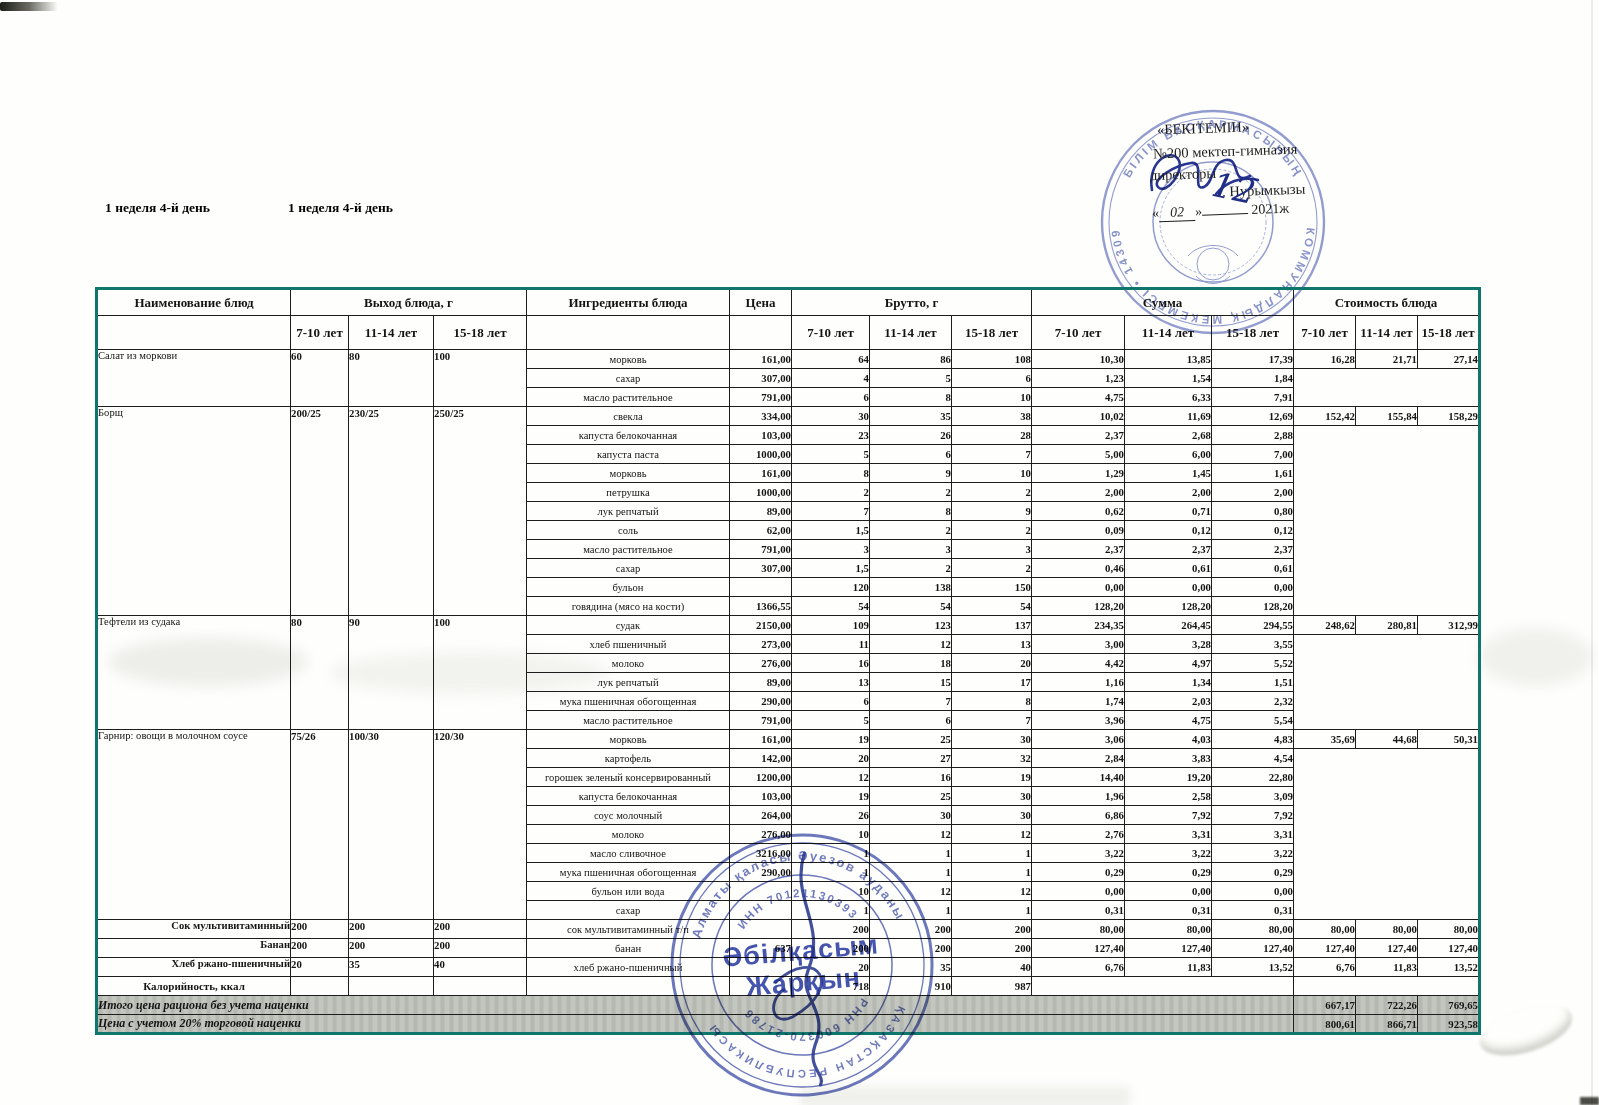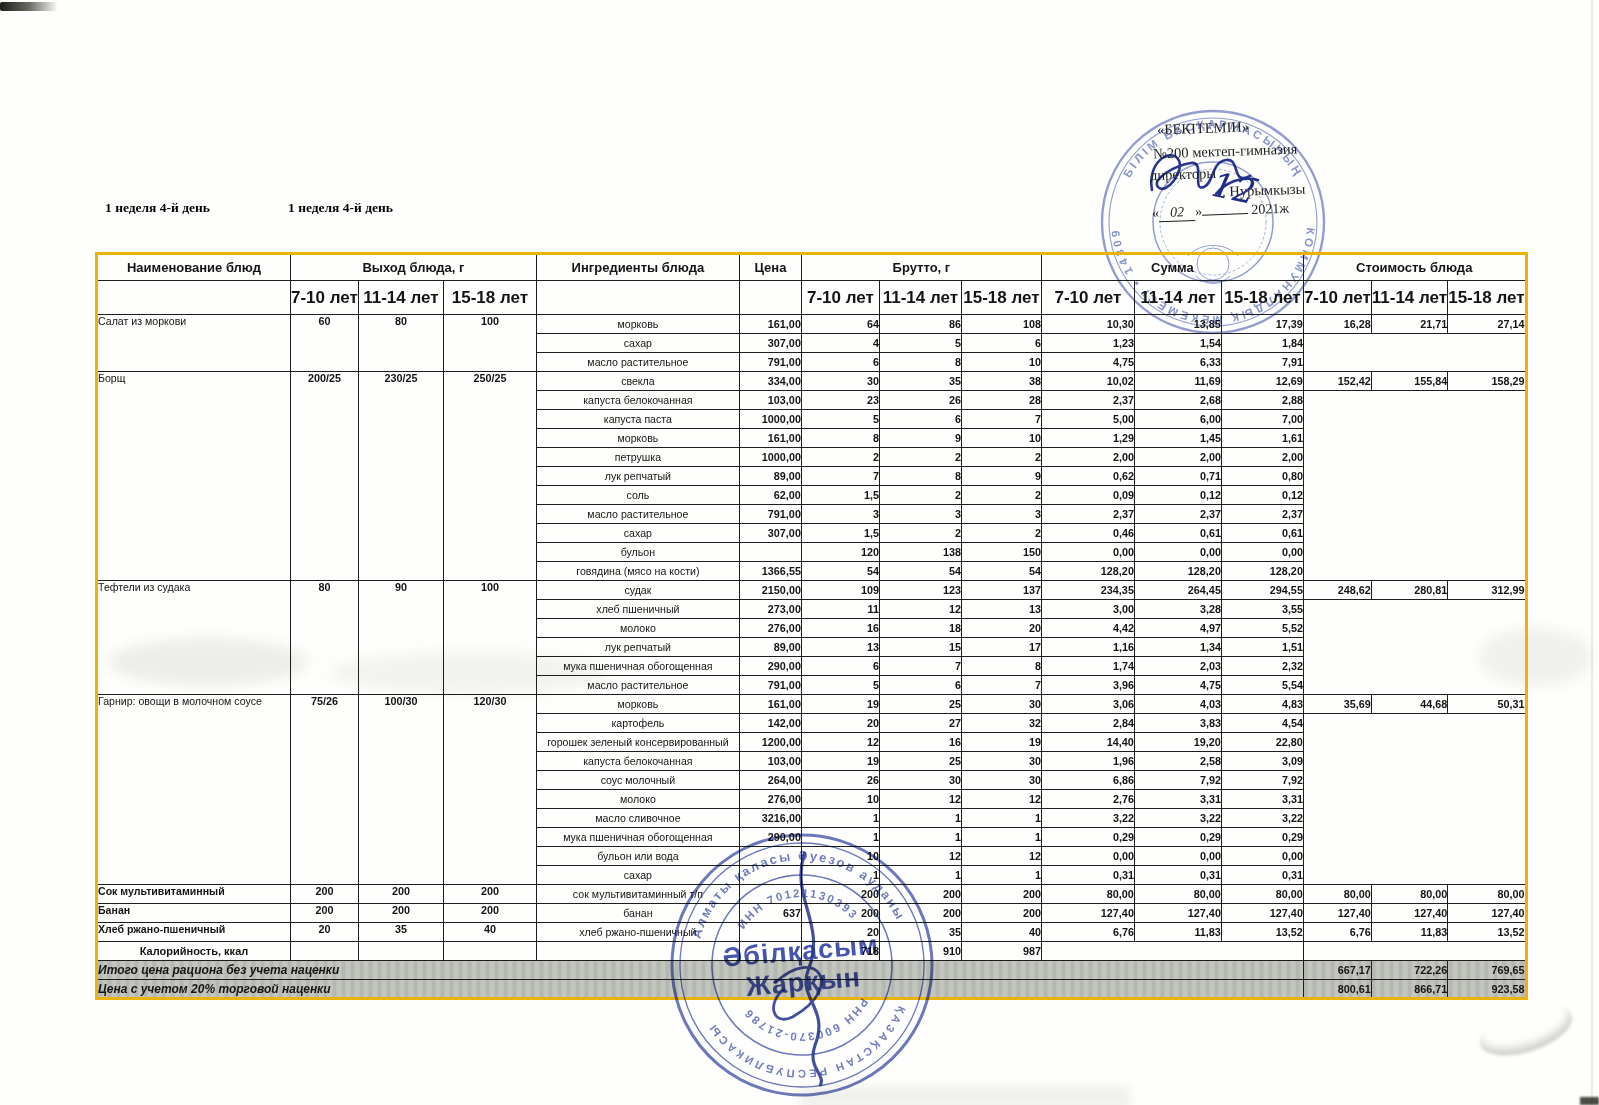--- a/index.html
+++ b/index.html
@@ -17,31 +17,31 @@
   .crescent{left:1478px;top:1008px;width:96px;height:44px;border-radius:50%;box-shadow:inset 0 -7px 8px rgba(150,150,140,.45);transform:rotate(-18deg);filter:blur(1.5px);}
   .corner-dark{left:1580px;top:1097px;width:19px;height:8px;background:#4c4c46;filter:blur(1px);}
   .edge-line{left:1591px;top:0;width:2px;height:100%;background:rgba(0,0,0,.07);}
 
   .week-label{position:absolute;font-weight:bold;font-size:13.5px;color:#000000;white-space:nowrap;}
   .week-label.first{left:105px;top:200px;}
   .week-label.second{left:288px;top:200px;}
 
   
   .menu-table-wrap{position:absolute;left:95px;top:252px;}
-  table.menu{border-collapse:collapse;table-layout:fixed;font-family:Liberation Sans, sans-serif;color:#141414;border:3px solid #eab308;}
+  table.menu{border-collapse:collapse;table-layout:fixed;font-family:Liberation Serif, serif;color:#141414;border:3px solid #0f766e;margin-top:35px;}
   table.menu td,table.menu th{border:1.5px solid #1d1d1d;overflow:hidden;white-space:nowrap;padding:0;}
   table.menu thead th{font-weight:bold;text-align:center;font-size:13px;}
   table.menu thead tr.h1{height:27px;}
   table.menu thead tr.h2{height:34px;}
-  table.menu thead tr.h2 th{font-size:17px;}
+  table.menu thead tr.h2 th{font-size:13px;}
   table.menu tbody tr{height:19px;}
   tr.cal-row{height:25px;}
   td.dish{vertical-align:top;text-align:left;padding:1px 0 0 2px;font-size:10.6px;line-height:12px;white-space:normal;}
-  td.dish.bold{font-weight:bold;}
-  td.portion{font-weight:bold;text-align:center;vertical-align:top;padding-top:2px;font-size:10.8px;}
+  td.dish.bold{font-weight:bold;text-align:right;}
+  td.portion{font-weight:bold;text-align:left;vertical-align:top;padding-top:2px;font-size:10.8px;}
   td.ingr{text-align:center;padding-left:3px;font-size:10.6px;}
   td.num{font-weight:bold;text-align:right;padding-right:3px;font-size:10.8px;}
   td.cal-label{font-weight:bold;text-align:center;padding-left:3px;font-size:11px;}
   tr.total-row{height:23px;}
   tr.total-row td{background-color:#bfc3bb;background-image:repeating-linear-gradient(90deg,rgba(40,45,38,.07) 0 4px,rgba(255,255,255,.05) 4px 9px);}
   td.total-label{font-weight:bold;font-style:italic;text-align:left;padding-left:5px;font-size:12px;}
 
   
   .stamp{position:absolute;mix-blend-mode:multiply;pointer-events:none;}
   .approval-text{position:absolute;color:#1c1c1c;font-size:14.5px;white-space:nowrap;transform:rotate(-2deg);z-index:6;}

